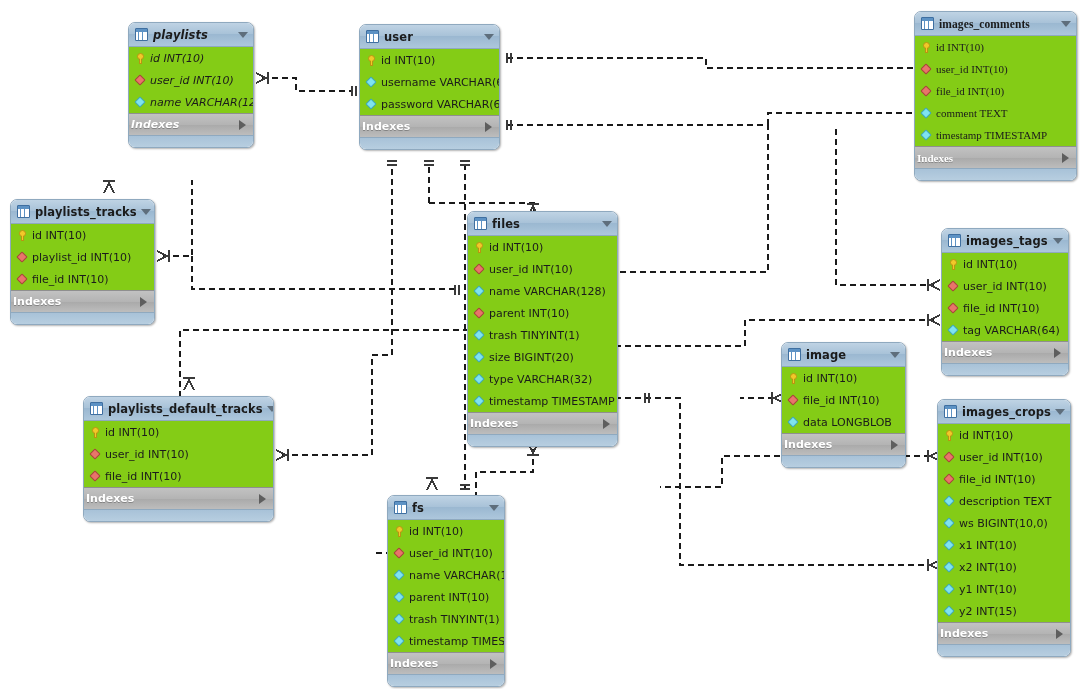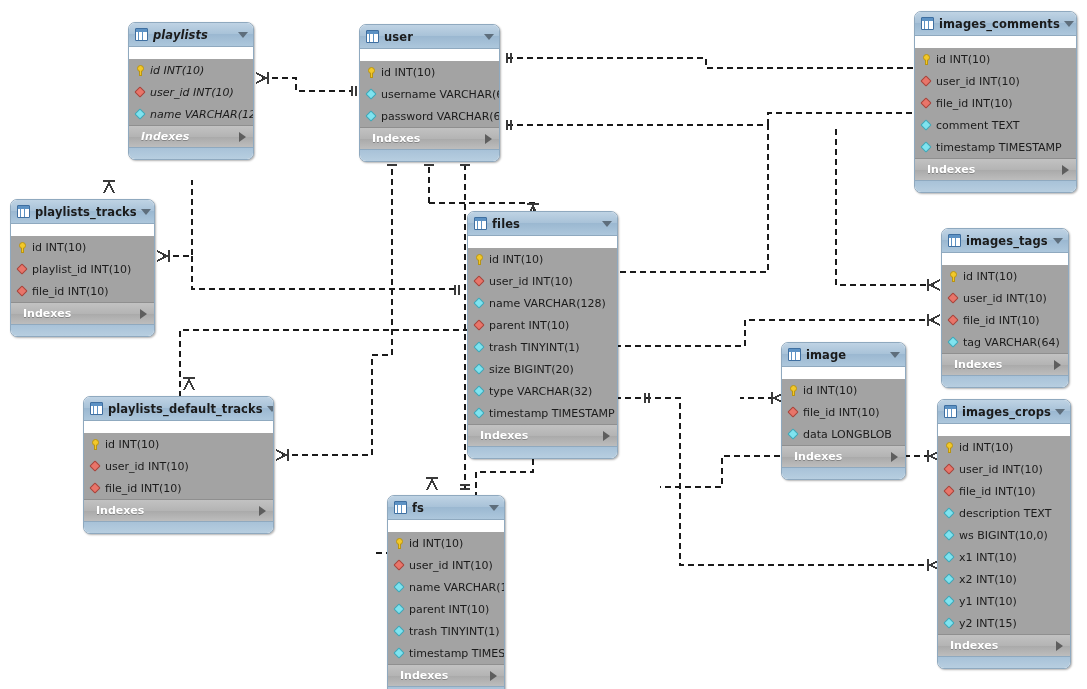--- a/index.html
+++ b/index.html
@@ -42,21 +42,21 @@
   }
   .tbl-title{
     font-size:11.5px;font-weight:bold;color:#1b1b1b;
     white-space:nowrap;flex:1 1 auto;letter-spacing:.1px;
   }
   .caret{
     width:0;height:0;flex:0 0 auto;
     border-left:5px solid transparent;border-right:5px solid transparent;
     border-top:6px solid #5e6e7c;margin-left:4px;
   }
-  .cols{background:#a3a3a3;margin-top:12px;}
+  .cols{background:#84cc16;}
   .col{
     height:22px;display:flex;align-items:center;
     padding:0 6px 0 6px;font-size:11px;color:#1b1b1b;white-space:nowrap;
   }
   .ci{width:11px;height:11px;margin-right:4px;flex:0 0 auto;position:relative;}
   
   .ci.pk:before{
     content:"";position:absolute;left:2px;top:0;width:7px;height:7px;
     border-radius:50%;background:#f2c829;border:1px solid #b99412;box-sizing:border-box;
   }
@@ -66,21 +66,21 @@
   }
   
   .ci.fk:before,.ci.cn:before{
     content:"";position:absolute;left:1px;top:1px;width:8px;height:8px;
     transform:rotate(45deg);box-sizing:border-box;border-radius:1px;
   }
   .ci.fk:before{background:#e8756a;border:1px solid #a8443b;}
   .ci.cn:before{background:#7fe3ef;border:1px solid #3fa8b8;}
   .idx{
     height:21px;display:flex;align-items:center;justify-content:space-between;
-    padding:0 7px 0 12px;
+    padding:0 7px 0 2px;
     background:linear-gradient(to bottom,#c2c2c2 0%,#b4b4b4 50%,#a9a9a9 51%,#bdbdbd 100%);
     border-top:1px solid #8f8f8f;
     font-size:11px;font-weight:bold;color:#ffffff;
     text-shadow:0 1px 0 rgba(0,0,0,.25);
   }
   .idx-arrow{width:0;height:0;border-top:5px solid transparent;border-bottom:5px solid transparent;border-left:7px solid #5e5e5e;}
   .foot{
     height:11px;
     background:linear-gradient(to bottom,#a8c2d8 0%,#b7cee0 100%);
     border-top:1px solid #8fa9bf;
@@ -221,21 +221,21 @@
             <span class="ci cn"></span>
             <span>password VARCHAR(64)</span>
           </div>
         </div>
         <div class="idx">
           <span>Indexes</span>
           <span class="idx-arrow"></span>
         </div>
         <div class="foot"></div>
       </div>
-      <div class="tbl" style="left: 914px; top: 11px; width: 163px;">
+      <div class="tbl" style="left: 914px; top: 11px; width: 163px; font-family: Liberation Serif, serif;">
         <div class="tbl-head">
           <span class="tbl-icon"></span>
           <span class="tbl-title">images_comments</span>
           <span class="caret"></span>
         </div>
         <div class="cols">
           <div class="col">
             <span class="ci pk"></span>
             <span>id INT(10)</span>
           </div>

